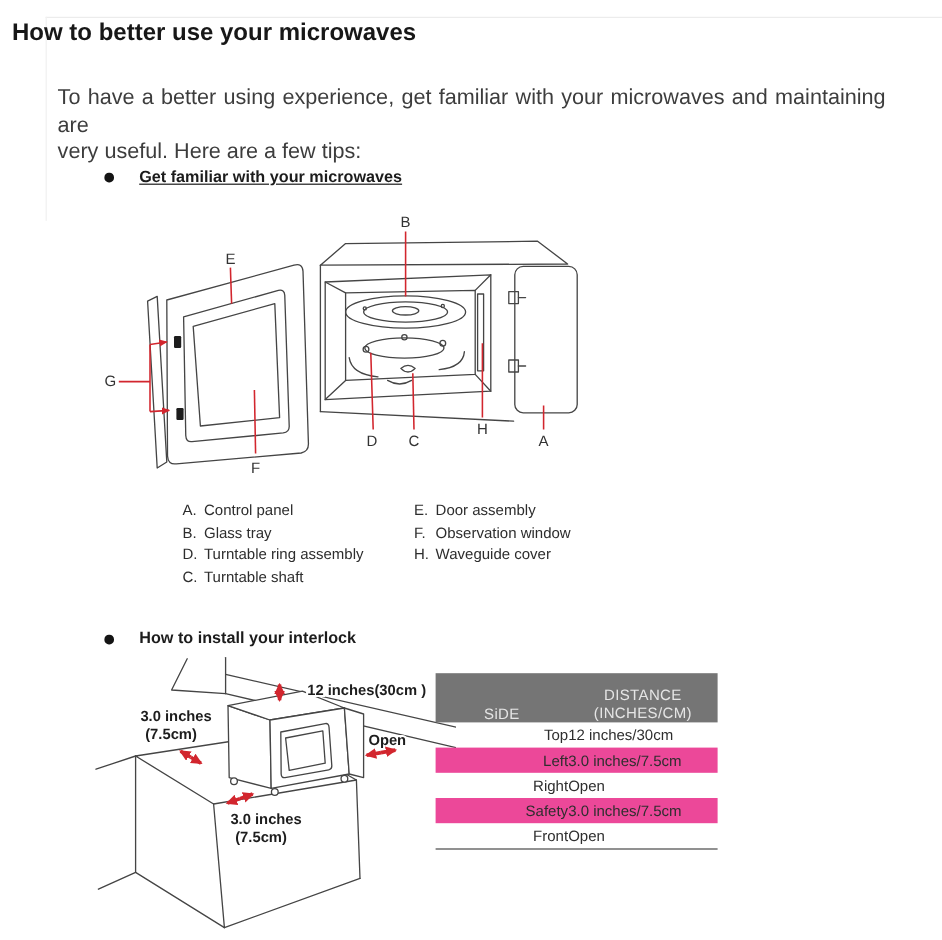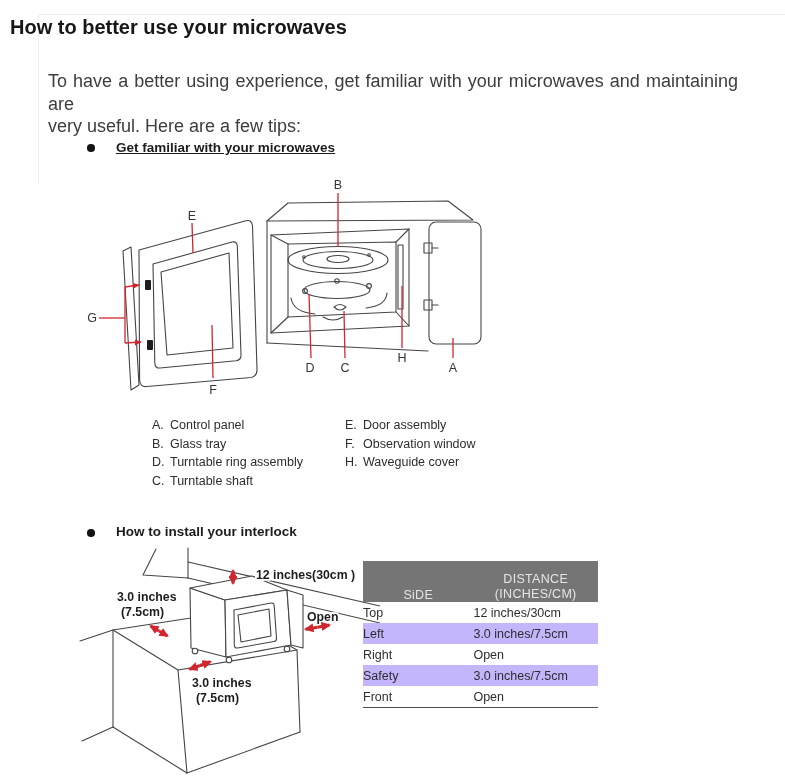--- a/index.html
+++ b/index.html
@@ -20,22 +20,22 @@
   svg{display:block;}
   svg text{font-family:"Liberation Sans", sans-serif;}
   .fig1-label{font-size:12.5px;fill:#333333;}
   .fig2-note{font-size:12.3px;font-weight:700;fill:#1d1d1d;paint-order:stroke;stroke:#ffffff;stroke-width:3.5px;}
   
   .ctable{left:363px;top:561px;width:235px;font-size:12.5px;color:#2e2e2e;}
   .ctable .thead{display:flex;align-items:flex-end;height:41px;background:#757575;color:#e5e5e5;letter-spacing:.3px;}
   .ctable .th-side{width:47%;text-align:center;}
   .ctable .th-dist{width:53%;text-align:center;line-height:15px;}
   .ctable .trow{display:flex;align-items:center;height:21px;}
-  .ctable .trow.shaded{background:#c4b5fd;}
-  .ctable .td-side{width:47%;text-align:left;}
+  .ctable .trow.shaded{background:#ec4899;}
+  .ctable .td-side{width:47%;text-align:right;}
   .ctable .td-dist{width:53%;text-align:left;}
   .ctable .tbl-bottom{border-top:1.6px solid #4a4a4a;}
 </style>
 </head>
 <body>
 
 <div class="abs page-border-top"></div>
 <div class="abs page-border-left"></div>
 
 <div class="abs title">How to better use your microwaves</div>

